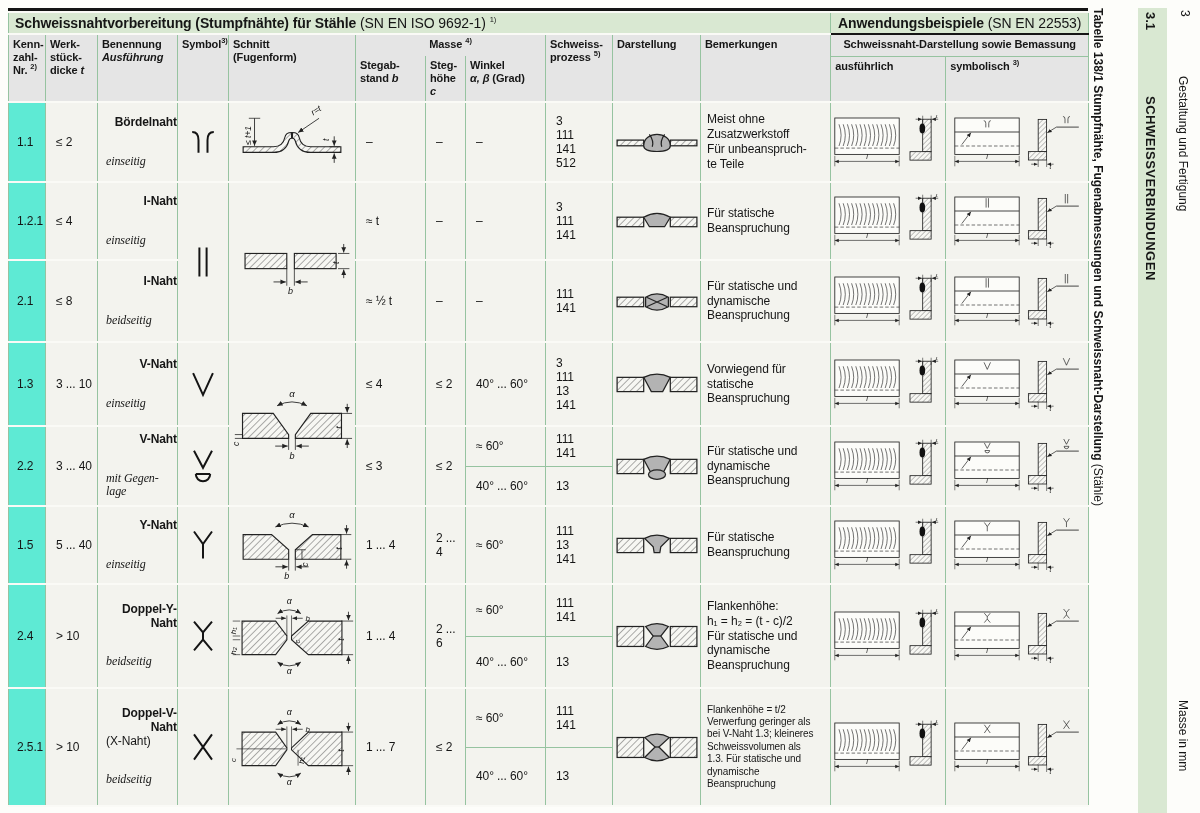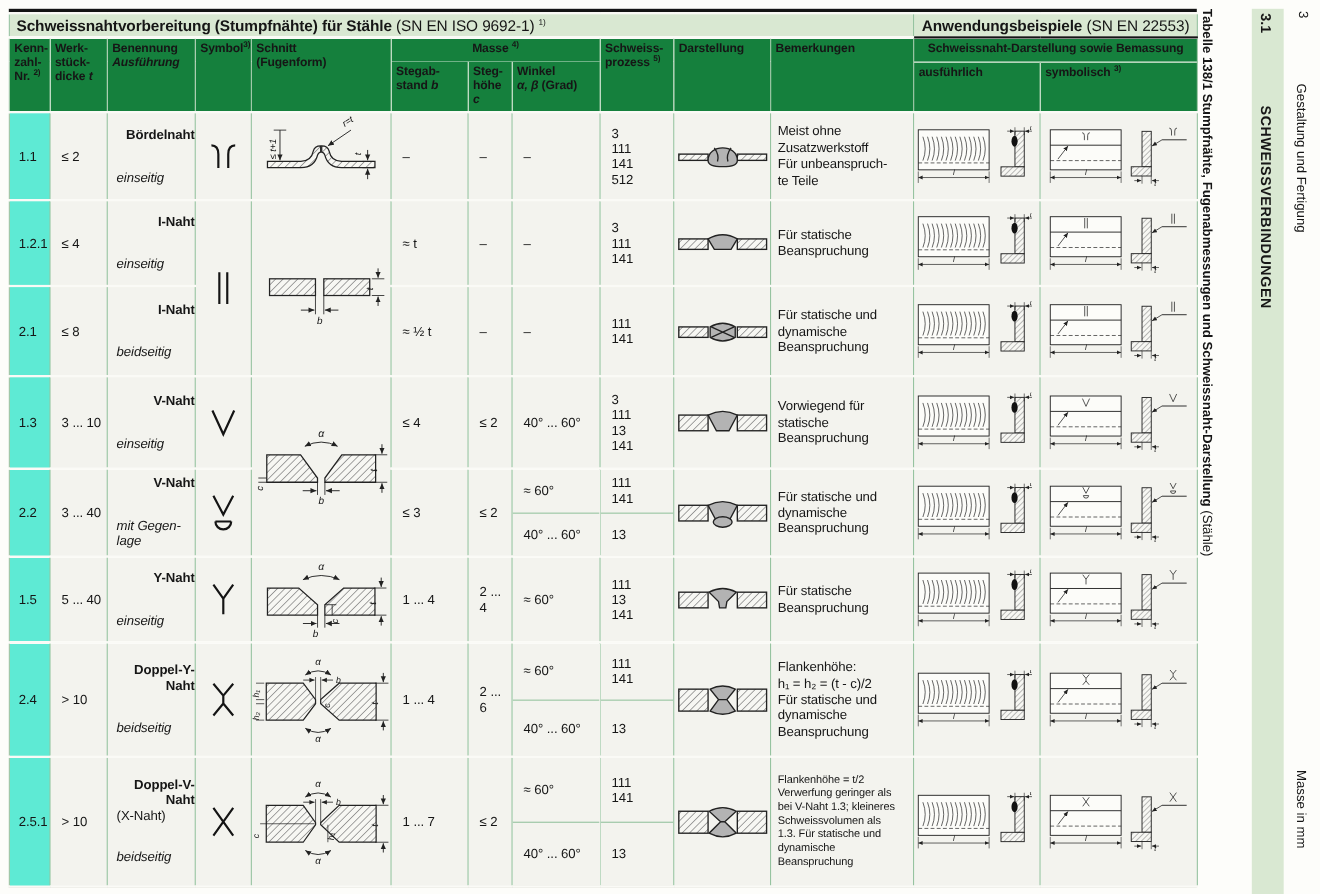--- a/index.html
+++ b/index.html
@@ -5,37 +5,37 @@
   html,body{margin:0;padding:0;width:1200px;height:813px;overflow:hidden;
     background:#fdfdfa;font-family:"Liberation Sans",sans-serif;color:#161616;}
   #page{position:relative;width:1200px;height:813px;}
   
   #topline{position:absolute;left:8px;top:8px;width:1080px;height:3px;background:#141414;}
   #botline{position:absolute;left:8px;top:806px;width:1080px;height:1px;background:#c9c9c2;}
   table.tbl{position:absolute;left:8px;top:11px;width:1080px;table-layout:fixed;
     border-collapse:collapse;letter-spacing:-0.1px;}
   td{border:1px solid #96c3a0;border-top:2px solid #fafaf6;border-bottom:2px solid #fafaf6;
     padding:0;vertical-align:middle;overflow:hidden;}
-  td.hd{background:#15803d;vertical-align:top;font-weight:bold;font-size:11px;
+  td.hd{background:#e5e5e5;vertical-align:top;font-weight:bold;font-size:11px;
     line-height:1.18;padding:3px 4px;}
   td.titleband{background:#d9e8d2;font-size:14px;font-weight:bold;padding:2px 6px;}
   td.titleband .norm{font-weight:normal;}
   td.apps{text-align:center;border-bottom:2px solid #151515;}
   td.nbb{border-bottom-style:hidden;}
   td.ctr{text-align:center;}
   .sup{font-size:7.5px;vertical-align:super;line-height:0;}
   .var{font-style:italic;font-weight:inherit;}
   td.cell{background:#f3f3ee;font-size:12px;}
   td.kenn{background:#5eead4;padding-left:8px;}
   .padL{padding-left:10px;}
   .pre{white-space:pre-line;line-height:1.18;}
   .benn{padding-left:8px;}
   .benn .nm{font-weight:bold;line-height:1.15;text-align:right;}
   .benn .n2{line-height:1.15;}
-  .benn .au{font-style:italic;margin-top:25px;line-height:1.15;}
+  .benn .au{font-style:italic;margin-top:25px;line-height:1.15;font-family:Liberation Serif, serif;}
   .bem{font-size:10.8px;line-height:1.24;padding:4px 3px 4px 6px;}
   .split{position:absolute;inset:0;display:flex;flex-direction:column;}
   .half{flex:1 1 50%;display:flex;align-items:center;padding-left:10px;}
   .half.t{border-bottom:1px solid #96c3a0;}
   td.rel{position:relative;}
   .drawpair{display:flex;align-items:center;justify-content:center;gap:5px;}
   
   svg{display:block;}
   svg text{font-family:"Liberation Sans",sans-serif;font-style:italic;fill:#141414;}
   .symsvg{margin:0 auto;}

